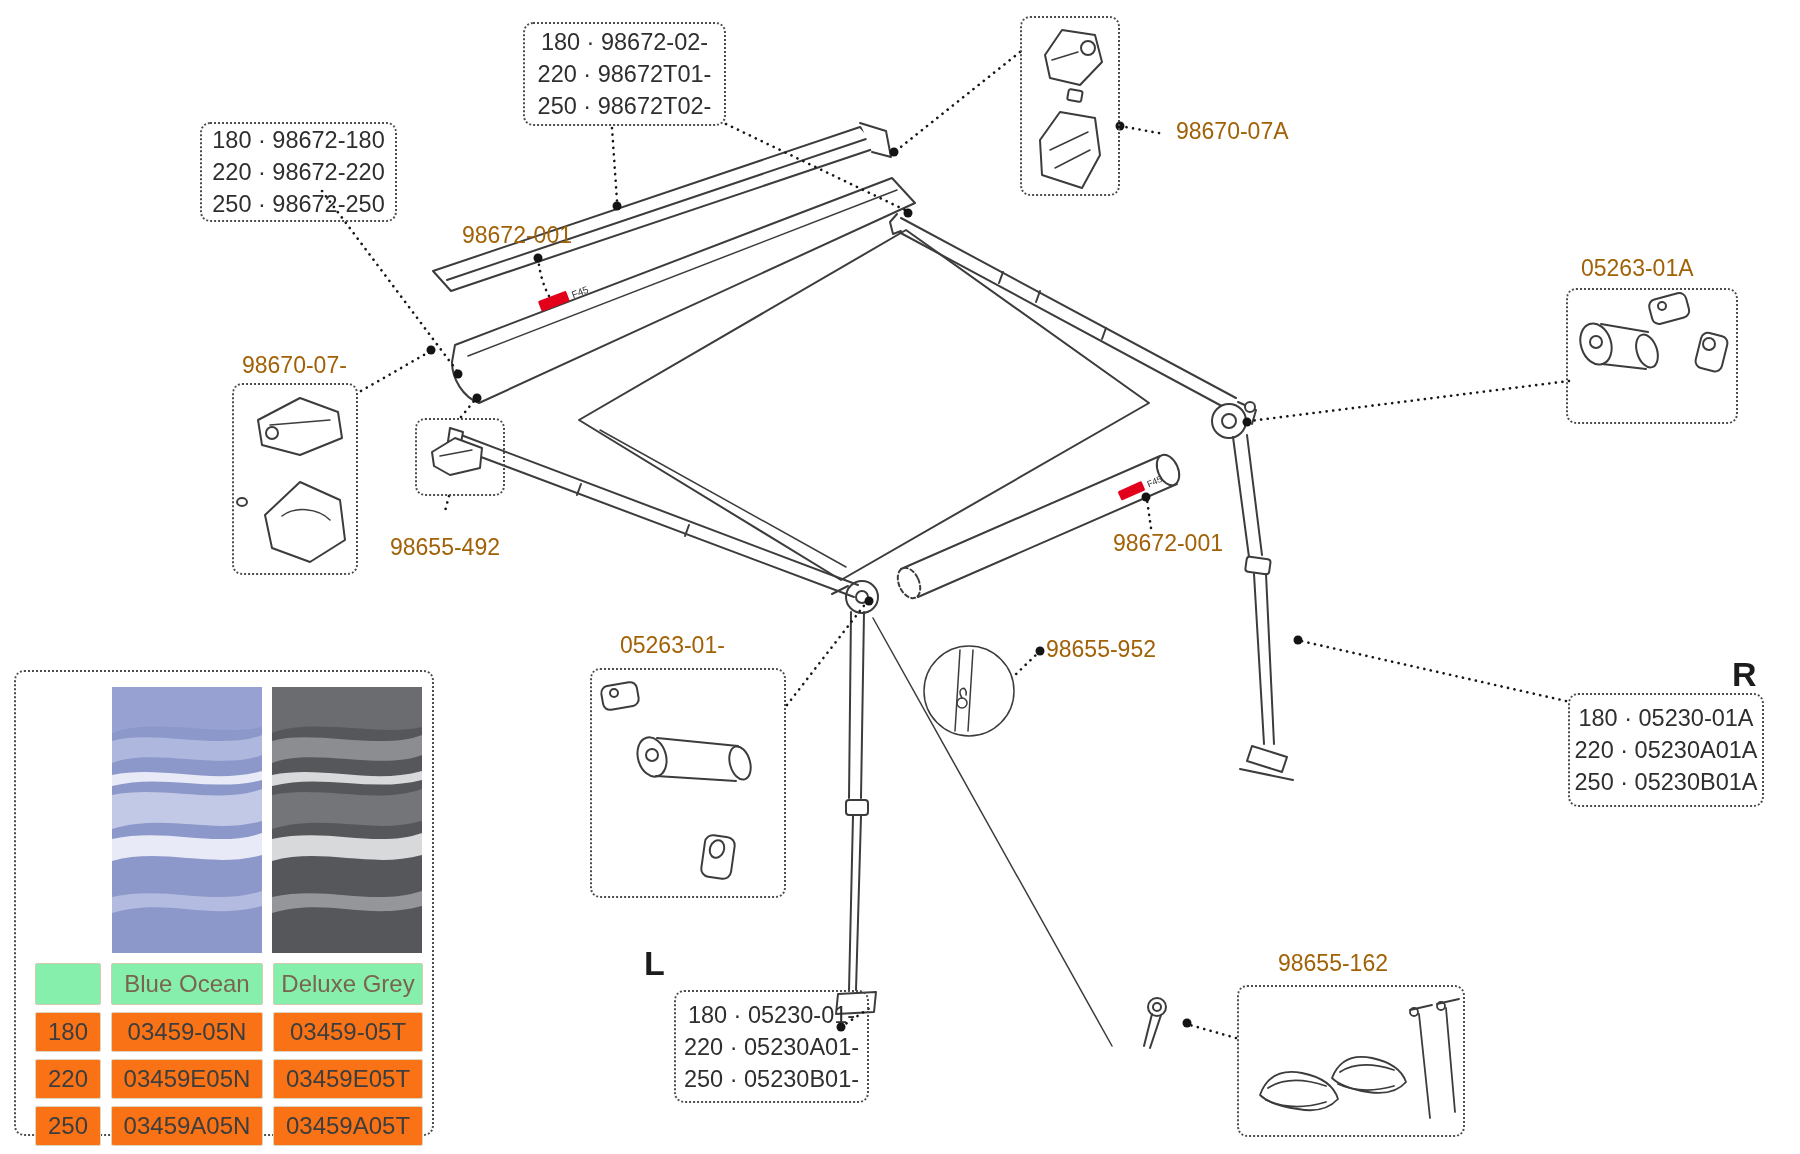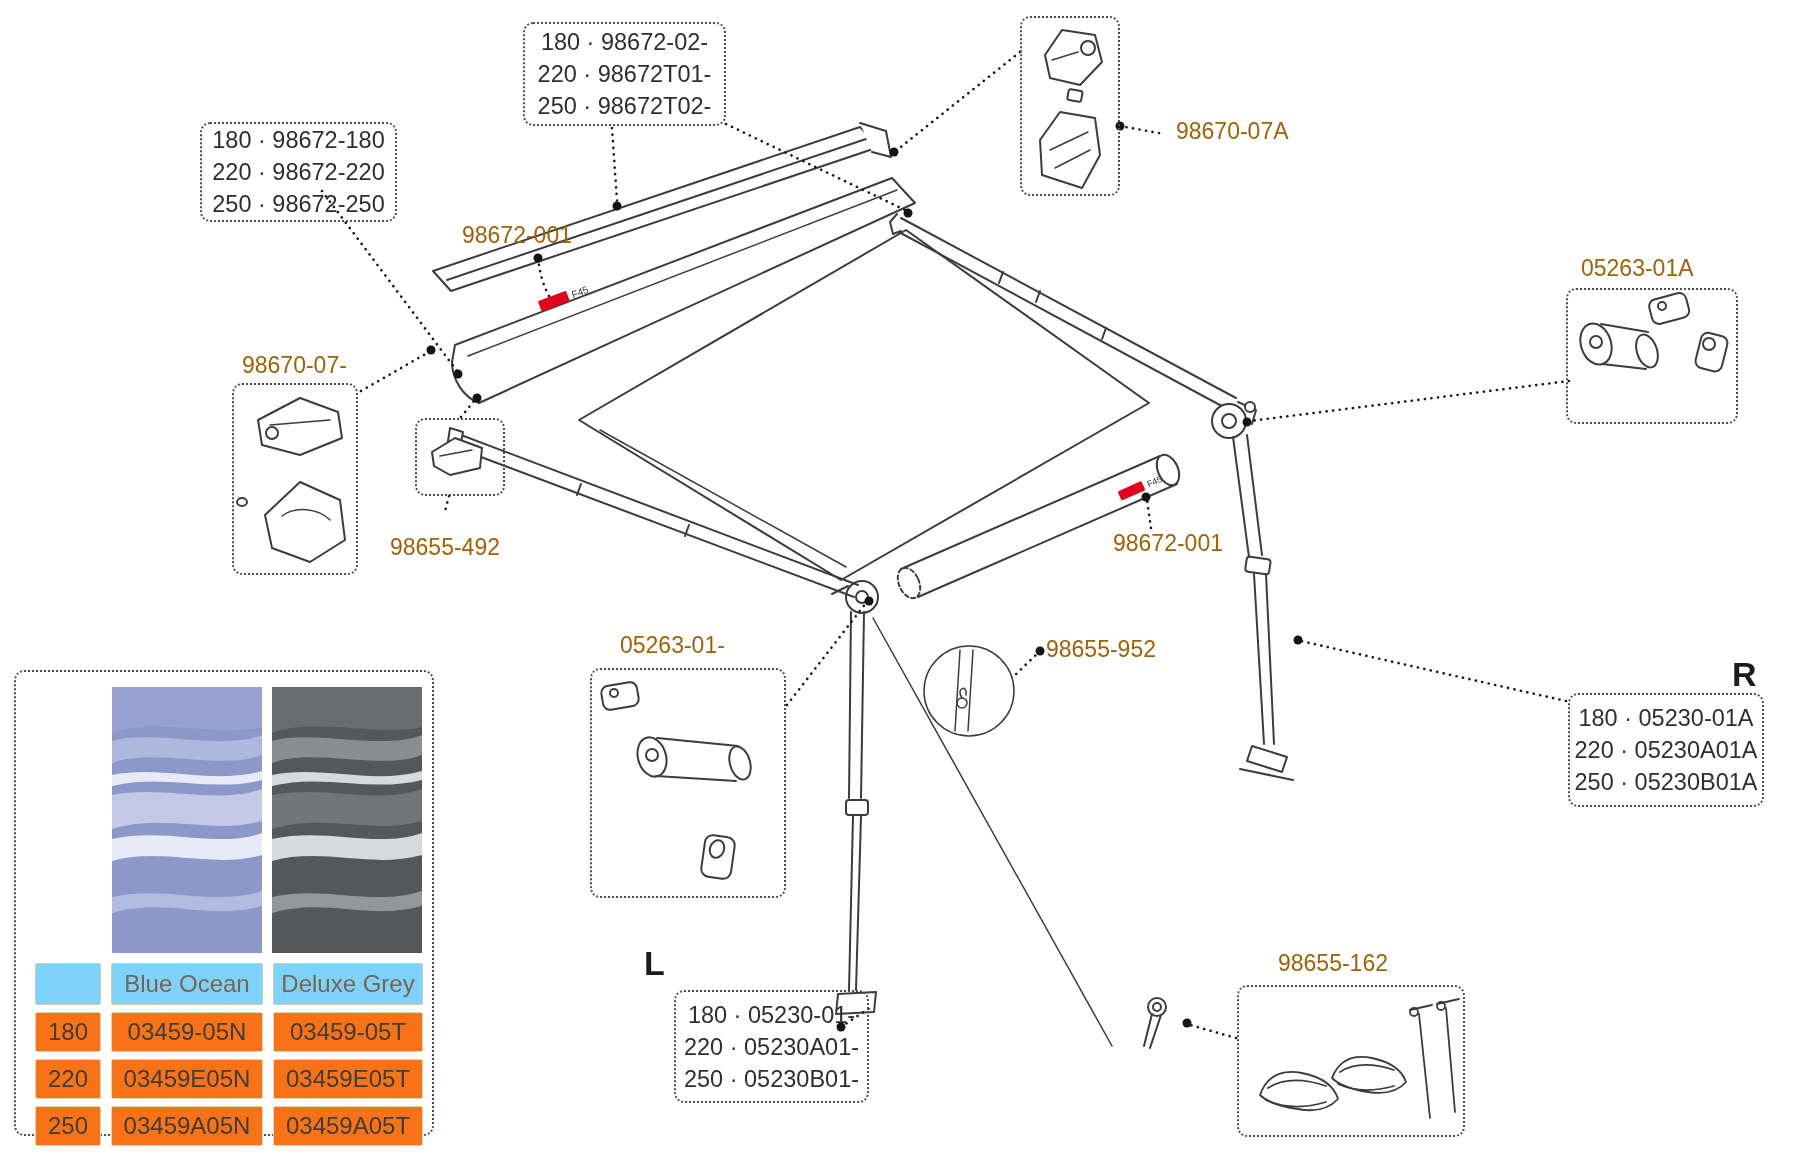--- a/index.html
+++ b/index.html
@@ -12,21 +12,21 @@
              font-size:23.5px;line-height:32px;color:#2e2e2e;}
   .pn{position:absolute;font-size:23px;color:#a16207;white-space:nowrap;}
   .side-marker{position:absolute;font-size:34px;font-weight:700;color:#1c1c1c;}
   .fabric-block{position:absolute;left:14px;top:670px;width:420px;height:466px;
                 border:2px dotted #4c4c4c;border-radius:10px;box-sizing:border-box;}
   .swatch{position:absolute;top:15px;width:150px;height:266px;}
   .sw-blue{left:96px;}
   .sw-grey{left:256px;}
   .ftable{position:absolute;left:19px;top:291px;display:grid;
           grid-template-columns:66px 152px 150px;column-gap:10px;row-gap:7px;}
-  .hcell{height:40px;background:#7dd3fc;border:1px solid #d2cab1;border-radius:2px;
+  .hcell{height:40px;background:#86efac;border:1px solid #d2cab1;border-radius:2px;
          color:#7a6450;font-size:24px;display:flex;align-items:center;justify-content:center;}
   .cell{height:38px;background:#f97316;border:1px solid #ddd6bf;border-radius:2px;
         color:#3d3d3d;font-size:24px;display:flex;align-items:center;justify-content:center;}
 </style>
 </head>
 <body>
 
 <div class="stage">
 
   <svg class="art" width="1800" height="1154" viewBox="0 0 1800 1154" fill="none" stroke="#3c3c3c" stroke-width="2" stroke-linejoin="round" stroke-linecap="round">

